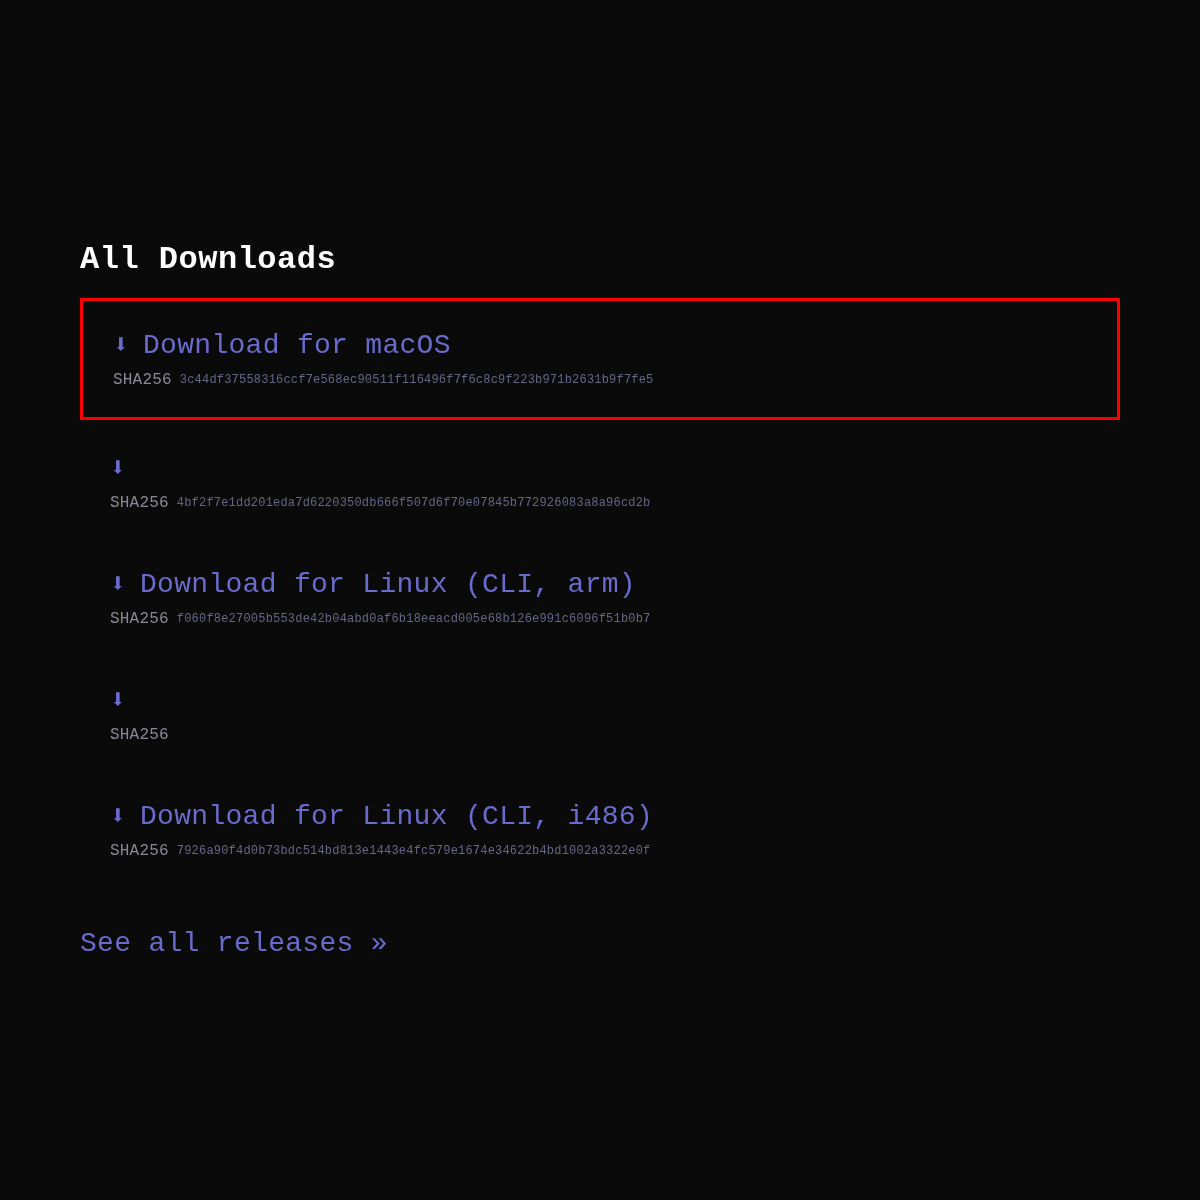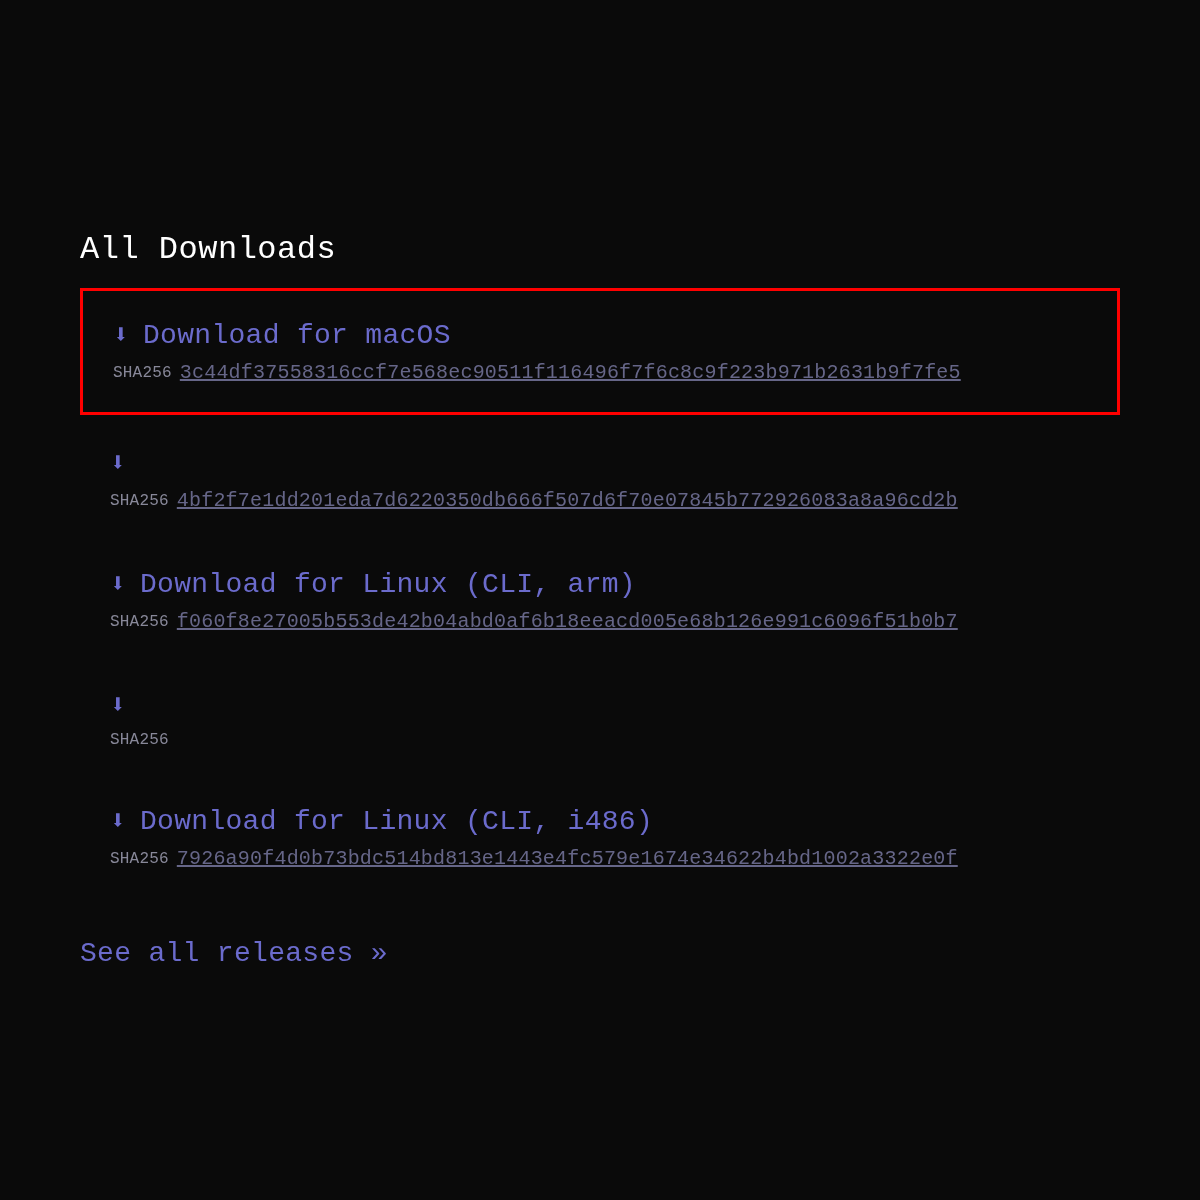--- a/index.html
+++ b/index.html
@@ -16,21 +16,21 @@
       display: flex;
       flex-direction: column;
       align-items: flex-start;
       justify-content: center;
       padding: 60px 80px;
     }
 
     .page-title {
       color: #ffffff;
       font-size: 32px;
-      font-weight: normal;
+      font-weight: bold;
       margin-bottom: 20px;
       letter-spacing: 0.5px;
     }
 
     .downloads-container {
       width: 100%;
       display: flex;
       flex-direction: column;
       gap: 0;
     }
@@ -80,23 +80,22 @@
     }
 
     .sha-label {
       color: #888899;
       font-weight: normal;
       font-size: 16px;
     }
 
     .sha-value {
       color: #666688;
-      font-size: 20px;
+      font-size: 12px;
       word-break: break-all;
-      text-decoration: underline;
     }
 
     .see-all-link {
       width: 100%;
       text-align: left;
       margin-top: 40px;
       color: #6b6bcc;
       font-size: 28px;
       cursor: pointer;
       letter-spacing: 0.3px;

